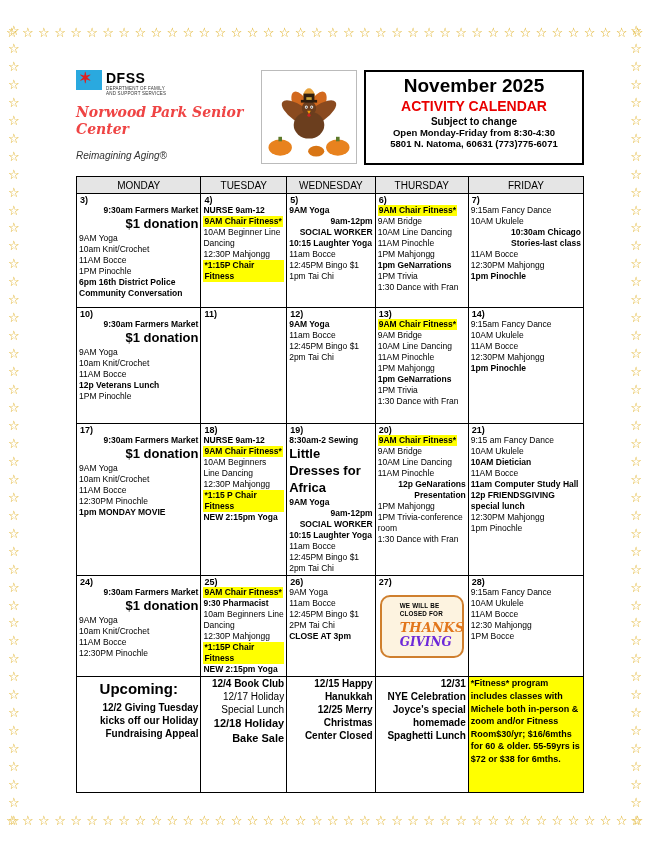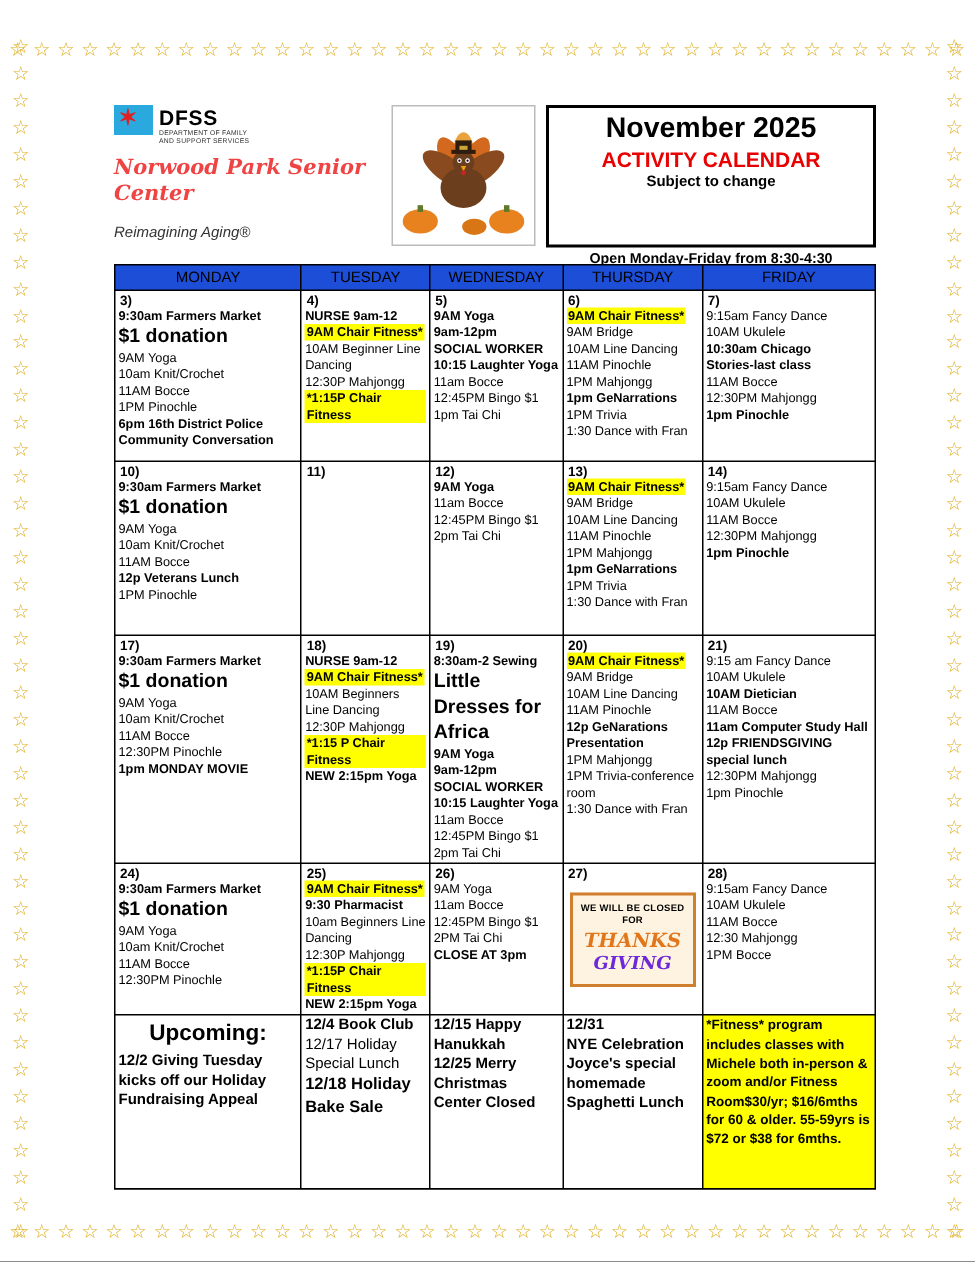--- a/index.html
+++ b/index.html
@@ -27,44 +27,44 @@
   .logo-text .dfss-sub{font-size:4.5px;color:#333;letter-spacing:.2px;}
   .center-name{font-family:"DejaVu Serif",serif;font-style:italic;font-weight:700;
                color:#ef4444;font-size:14px;margin-top:8px;line-height:1.2;}
   .tagline{font-family:Liberation Sans, sans-serif;font-style:italic;font-size:10px;color:#333;margin-top:12px;}
   .turkey-box{width:94px;height:92px;border:1px solid #bbb;background:#fff;
               display:flex;align-items:center;justify-content:center;flex:0 0 auto;}
   .title-box{flex:1;border:2px solid #000;text-align:center;padding:3px 4px 2px;height:86px;}
   .month{font-size:19px;font-weight:700;}
   .activity{font-size:14px;font-weight:700;color:#e90000;margin-top:1px;}
   .note{font-size:10px;font-weight:700;margin-top:2px;}
-  .hours{font-size:9.5px;font-weight:700;margin-top:40px;}
+  .hours{font-size:9.5px;font-weight:700;}
   .address{font-size:9.5px;font-weight:700;}
   
   .calendar{display:grid;grid-template-columns:1.34fr .92fr .95fr 1fr 1.24fr;
             background:#000;border:1px solid #000;gap:1px;margin-top:4px;}
-  .day-header{background:#1d4ed8;text-align:center;font-size:10px;padding:3px 0 2px;}
+  .day-header{background:#e5e5e5;text-align:center;font-size:10px;padding:3px 0 2px;}
   .cell{background:#fff;overflow:hidden;padding:0 2px 1px 2px;}
   .r1{min-height:112px}.r2{min-height:114px}.r3{min-height:130px}.r4{min-height:92px}.r5{min-height:114px}
   .day-num{font-size:9px;font-weight:700;padding:1px 0 0 1px;}
   .line{font-size:8.5px;line-height:1.3;}
   .b{font-weight:700;}
-  .c{text-align:left;}
+  .c{text-align:right;}
   .sm{font-size:13px;}
   .hl{background:#ffff00;font-weight:700;width:fit-content;padding:0 1px;}
   .vet .line{margin:5px 0;}
   .big{font-size:13.5px;font-weight:700;text-align:center;}
   .big2{font-size:11.5px;font-weight:700;text-align:center;}
   .up{font-size:15px;font-weight:700;text-align:center;margin:2px 0;}
   .md{font-size:10px;}
   .md2{font-size:11px;}
   .note-cell{background:#ffff00;}
   .note-cell .line{font-size:9px;font-weight:700;line-height:1.4;}
   .tg-cell .cell-lines{border:2px solid #cf7f2e;background:#fdf3e0;margin:8px 2px 2px;
-                       padding:5px 0 7px;text-align:center;border-radius:0;}
+                       padding:5px 18px 7px;text-align:left;border-radius:10px;}
   .tg-cap{font-size:6.3px;font-weight:700;letter-spacing:.2px;}
   .tg-big{font-family:"DejaVu Serif",serif;font-style:italic;font-weight:700;
           font-size:13px;color:#e2761b;line-height:1.1;margin-top:3px;}
   .tg-big2{font-family:"DejaVu Serif",serif;font-style:italic;font-weight:700;
            font-size:12px;color:#6d28d9;line-height:1.1;}
 </style>
 </head>
 <body>
 
 <div class="page">

